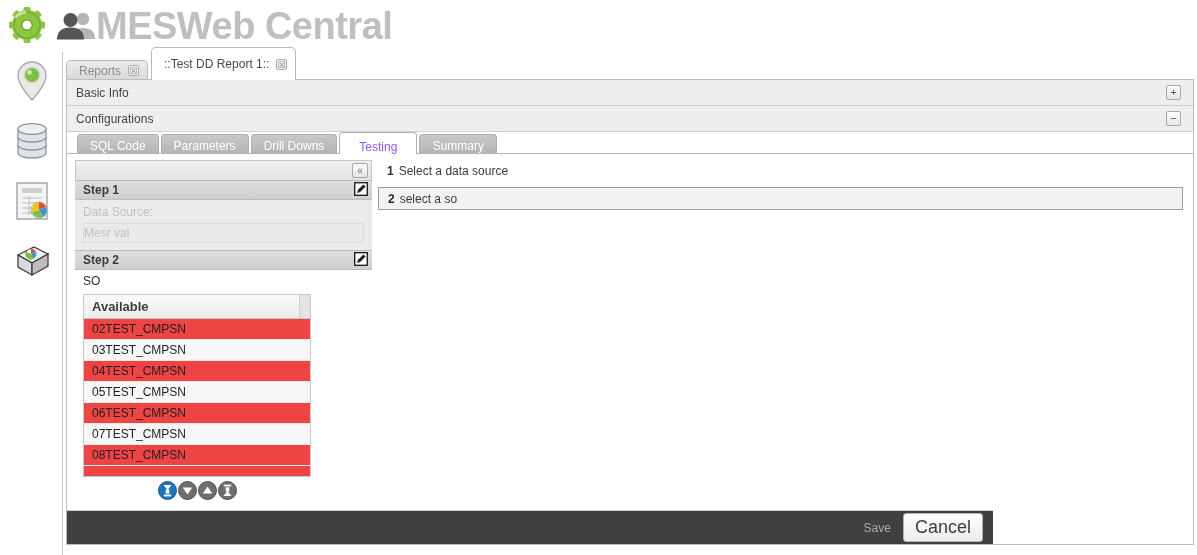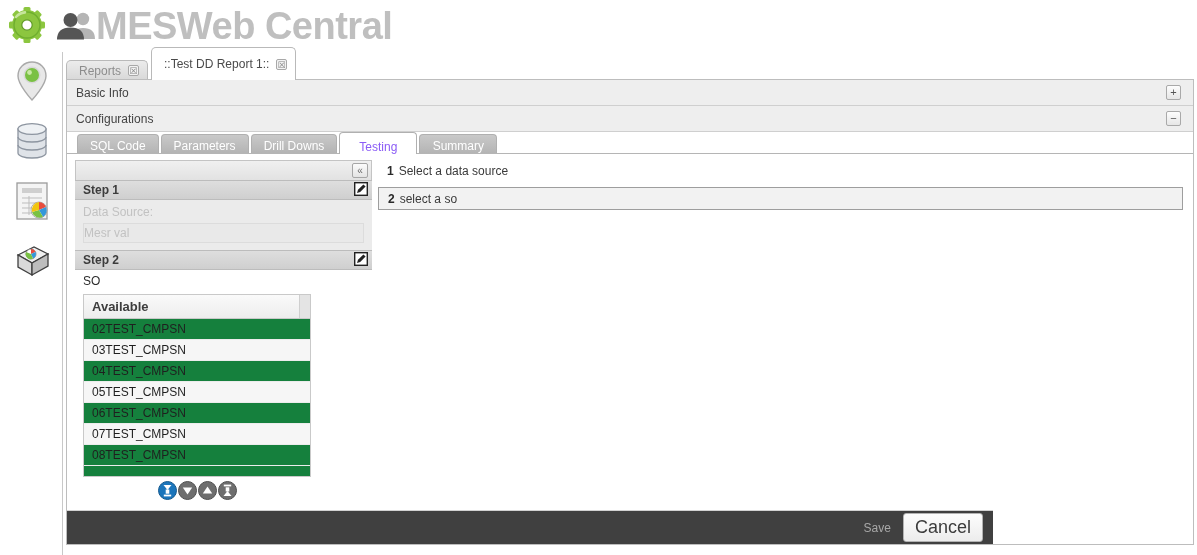--- a/index.html
+++ b/index.html
@@ -236,21 +236,21 @@
     color: #2c2c2c;
     background: #ffffff;
   }
 
   
   .avail-wrap {
     margin-left: 8px;
     width: 228px;
     border: 1px solid #c9c9c9;
     box-sizing: border-box;
-    background: #15803d;
+    background: #ef4444;
   }
   .avail-head {
     height: 24px;
     background: linear-gradient(to bottom,#fafafa,#ededed);
     border-bottom: 1px solid #c9c9c9;
     display: flex; align-items: center;
     font-size: 13px;
     font-weight: bold;
     color: #3d3d3d;
     padding-left: 8px;

